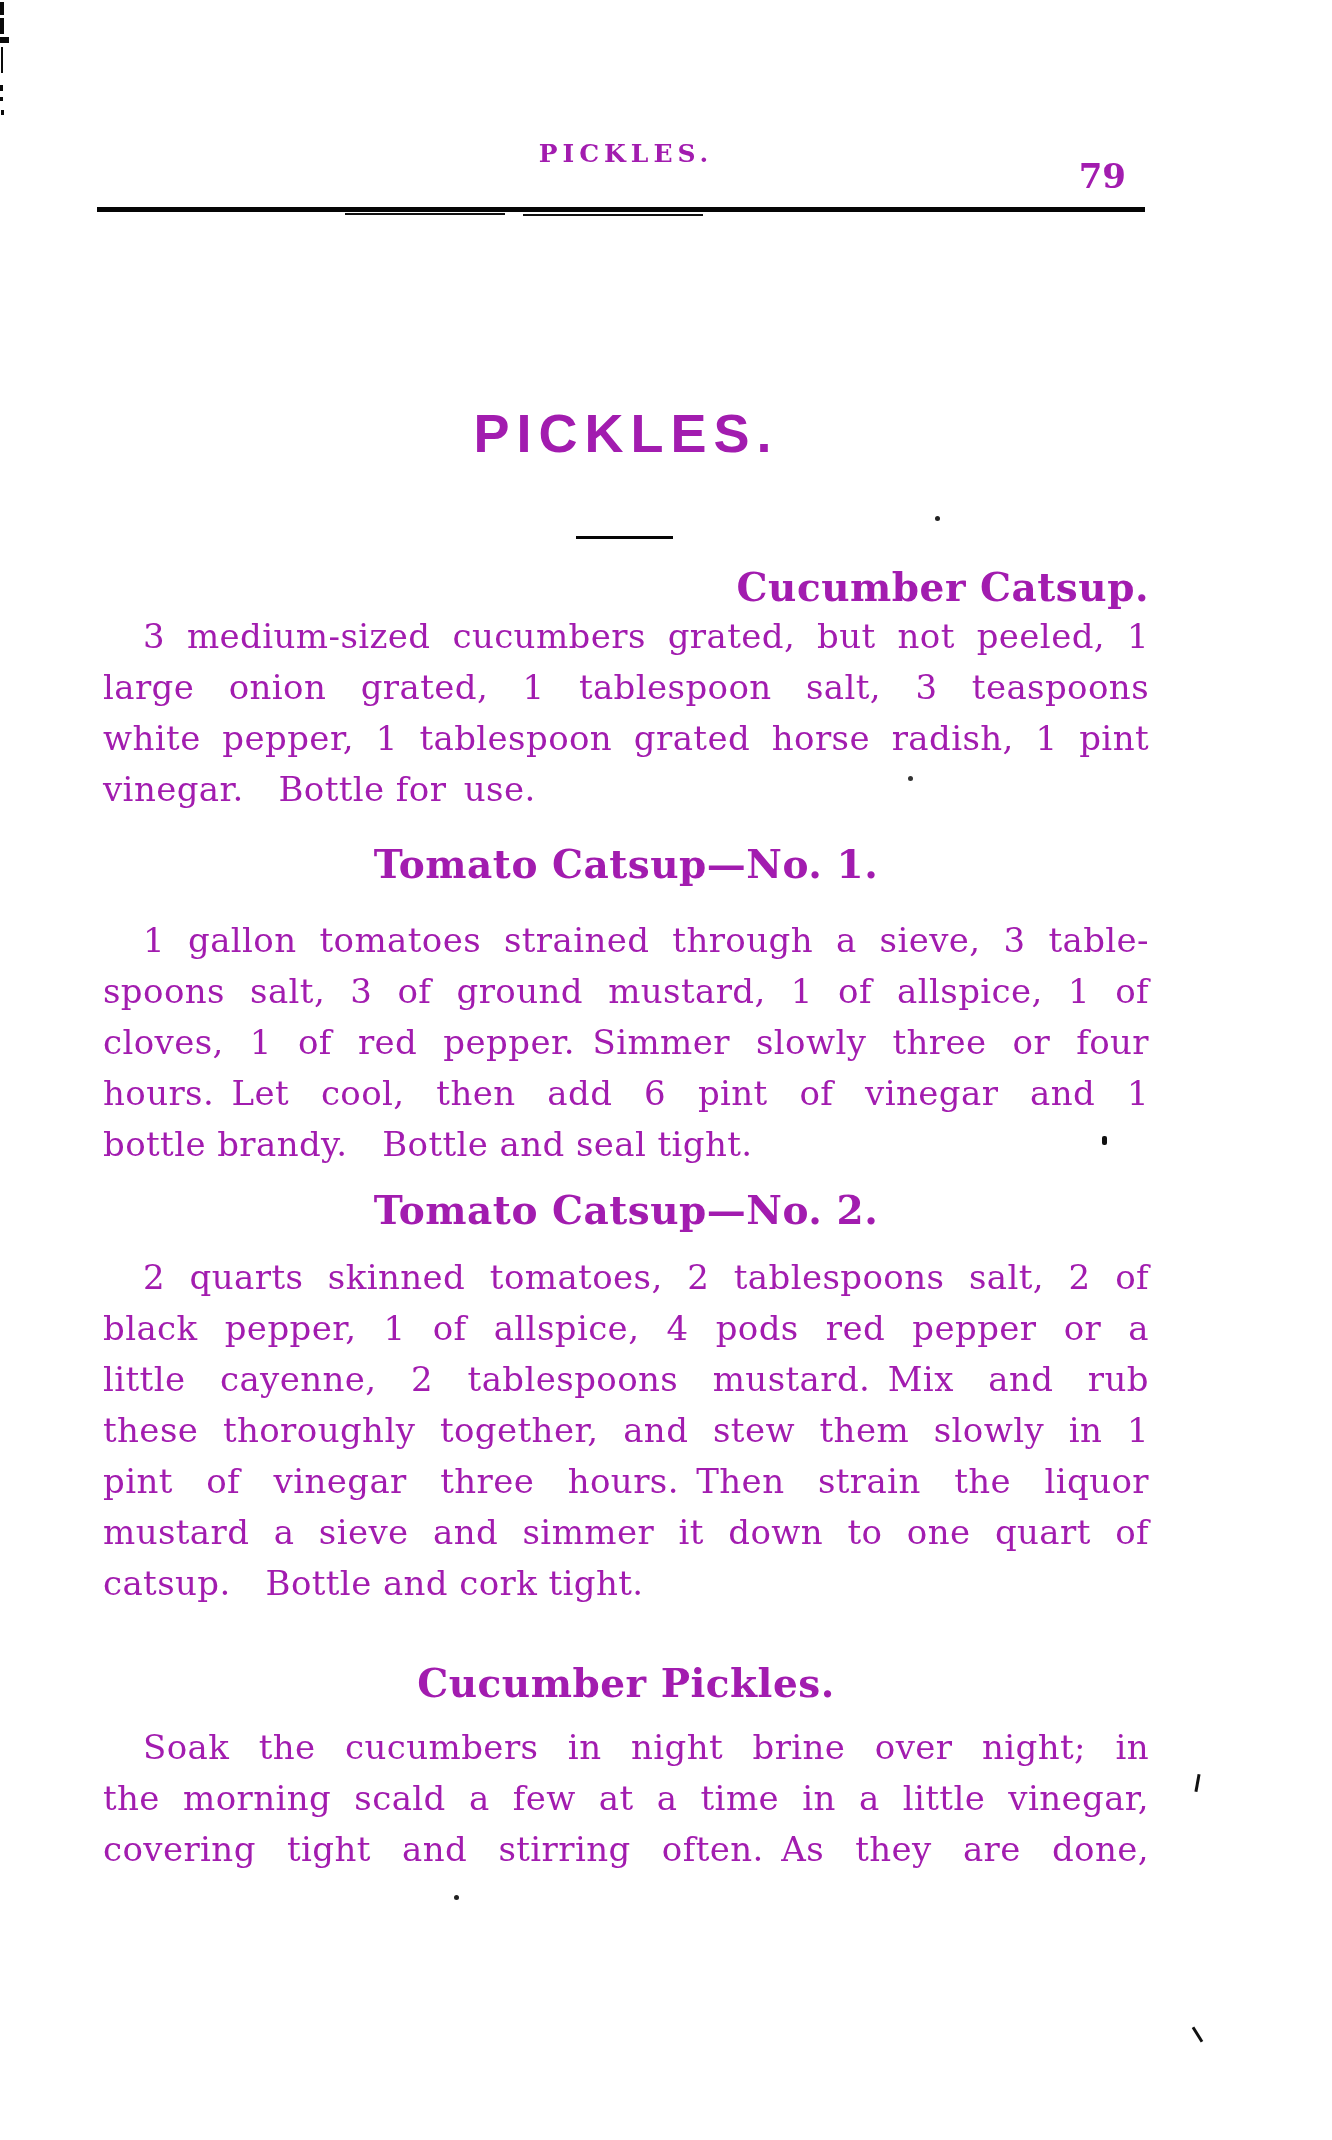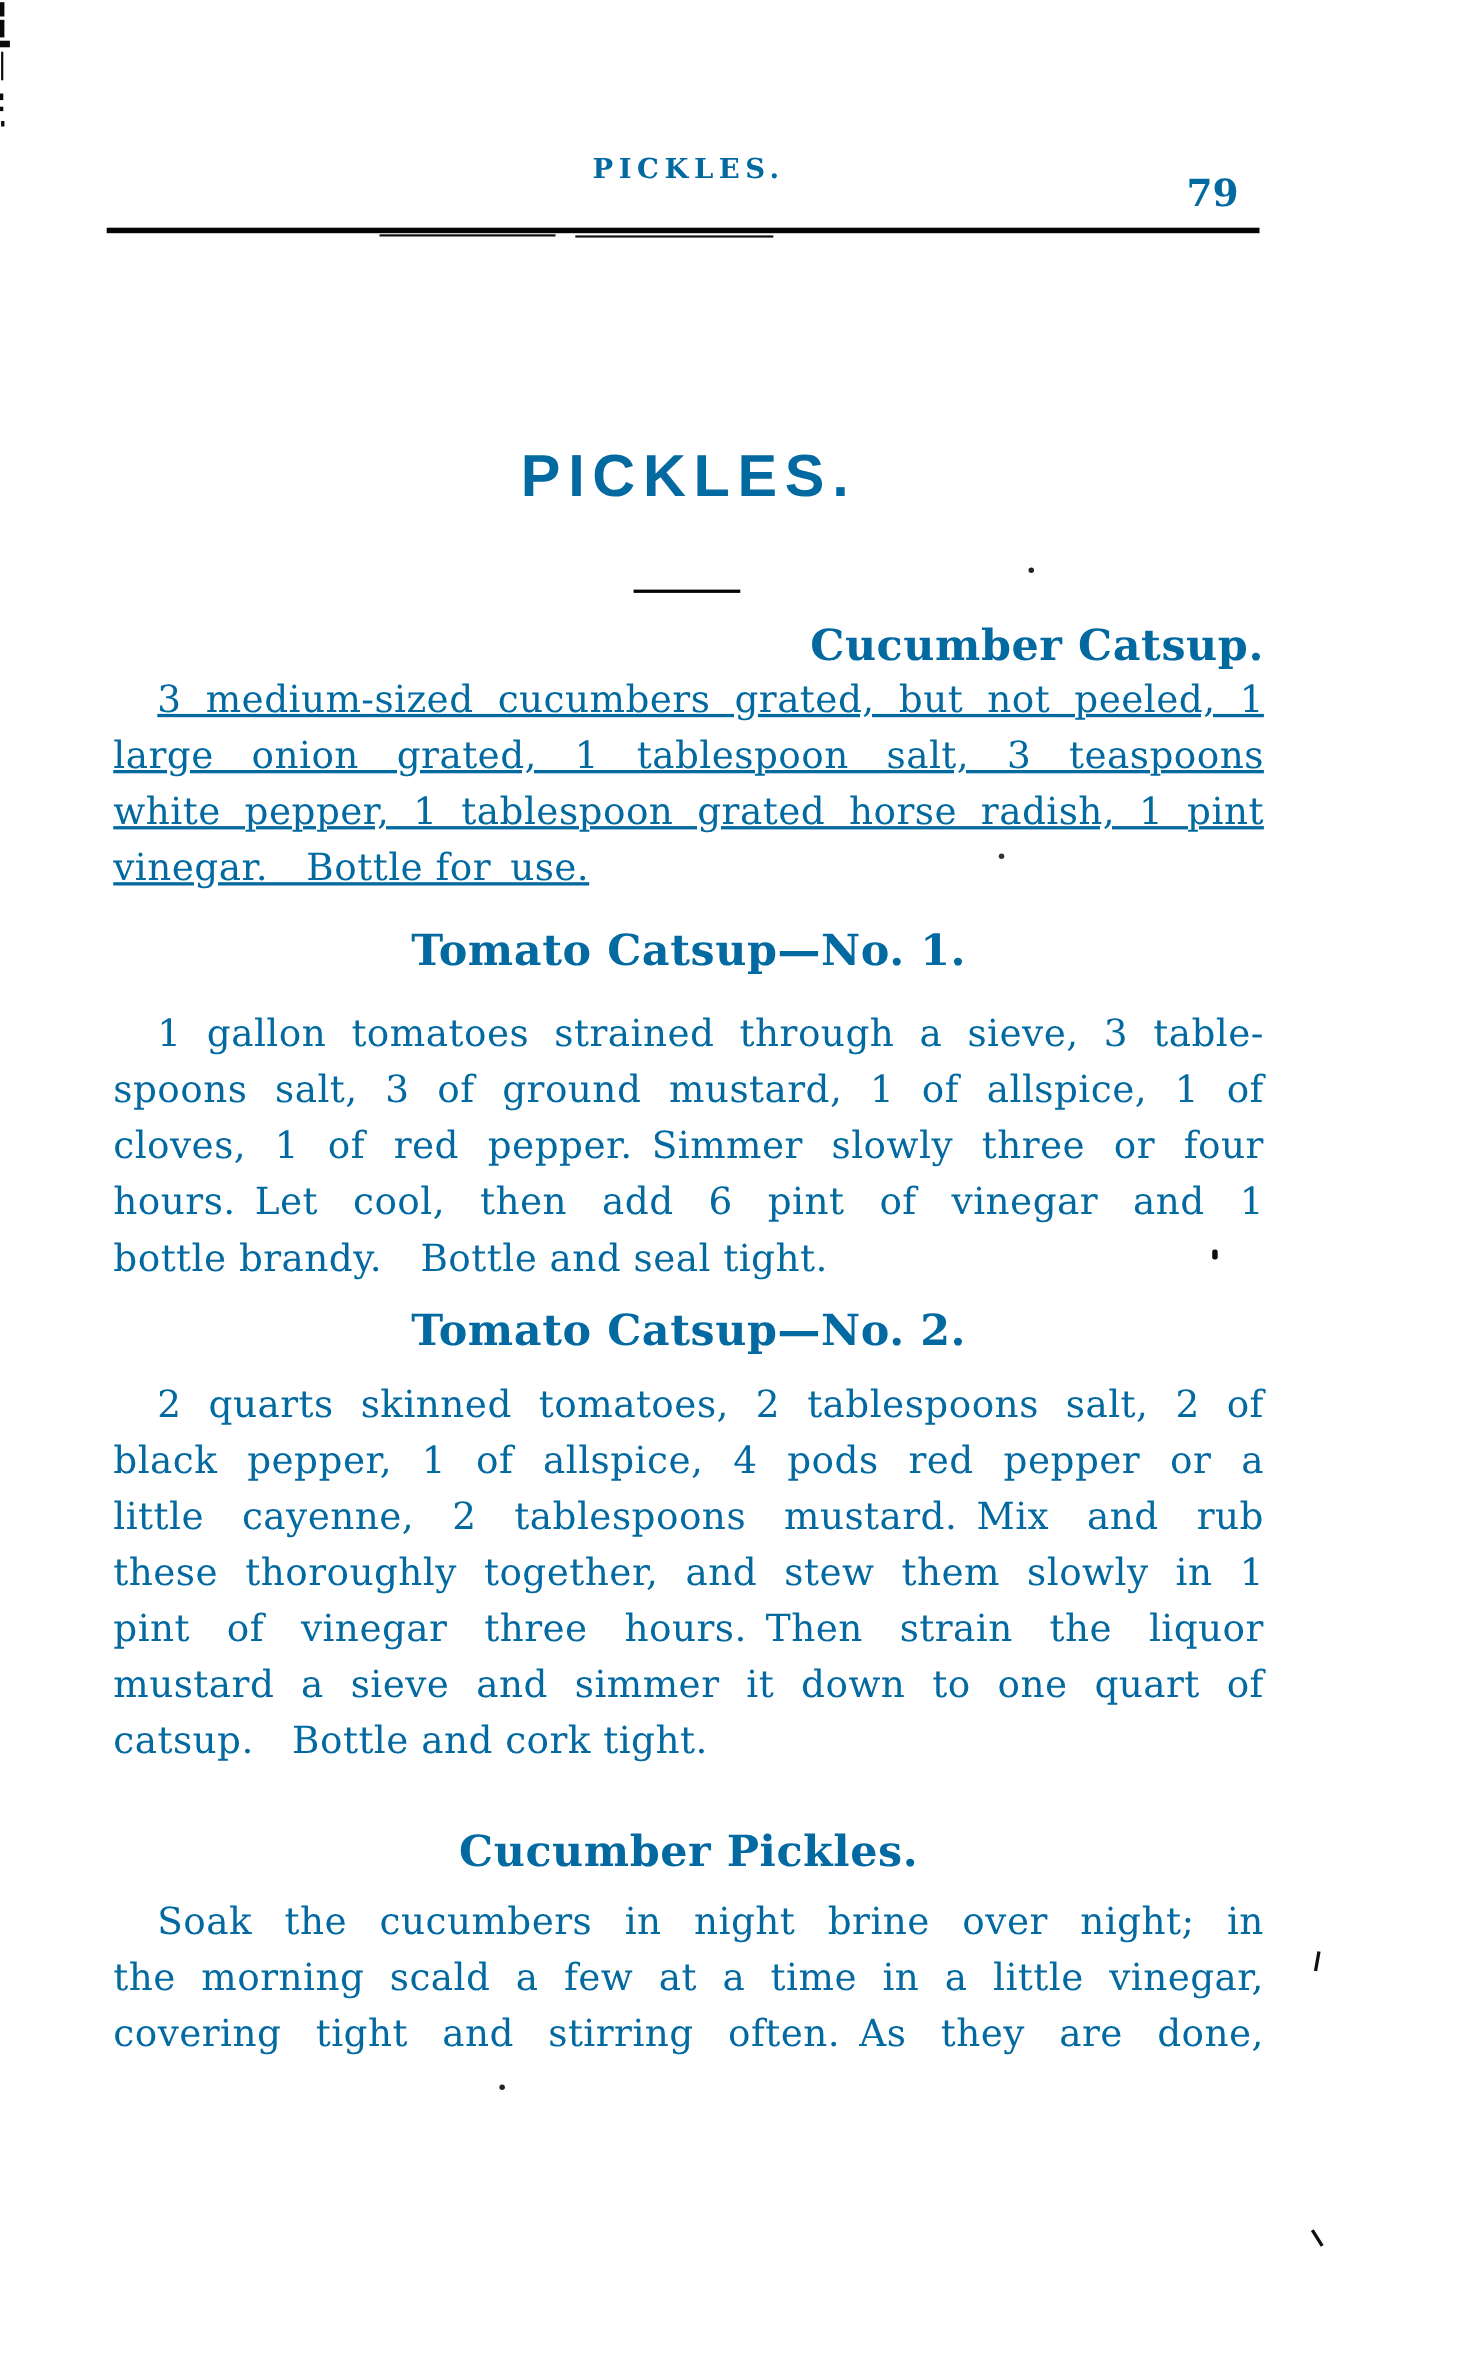--- a/index.html
+++ b/index.html
@@ -2,21 +2,21 @@
 <html><head>
 <meta charset="utf-8">
 <style>
   html,body{margin:0;padding:0;background:#e8e8e8;}
   #page{
     position:relative;
     width:1332px;height:2140px;
     background:#ffffff;
     overflow:hidden;
     font-family:"DejaVu Serif", serif;
-    color:#0369a1;
+    color:#a21caf;
   }
   
   .running-head{
     position:absolute;left:103px;top:138px;width:1046px;
     text-align:center;
     font:bold 25px/32px "DejaVu Serif", serif;
     letter-spacing:5px;
   }
   .page-number{
     position:absolute;top:130px;right:206px;
@@ -47,21 +47,21 @@
     margin:0;
     font:bold 39px/48px "DejaVu Serif", serif;
     text-align:center;
     letter-spacing:0.5px;
   }
   .para{margin:0;font:34px/51px "DejaVu Serif", serif;letter-spacing:0.4px;}
   .line{height:51px;overflow:visible;}
   .line.just{text-align:justify;text-align-last:justify;}
   .line.plain{white-space:pre-wrap;}
   .line.indent{text-indent:40px;}
-  section.s1 .section-heading{margin-top:0;text-align:right;}    section.s1 .para{margin-top:0;text-decoration:underline;}
+  section.s1 .section-heading{margin-top:0;text-align:right;}    section.s1 .para{margin-top:0;}
   section.s2 .section-heading{margin-top:25px;} section.s2 .para{margin-top:27px;}
   section.s3 .section-heading{margin-top:16px;} section.s3 .para{margin-top:18px;}
   section.s4 .section-heading{margin-top:50px;} section.s4 .para{margin-top:15px;}
   
   .art{position:absolute;background:#0a0a0a;}
   .a1{left:0;top:2px;width:4px;height:13px;}
   .a2{left:0;top:18px;width:4px;height:16px;}
   .a3{left:0;top:37px;width:9px;height:6px;}
   .a4{left:1px;top:47px;width:2px;height:26px;}
   .a5{left:0;top:85px;width:3px;height:6px;}

